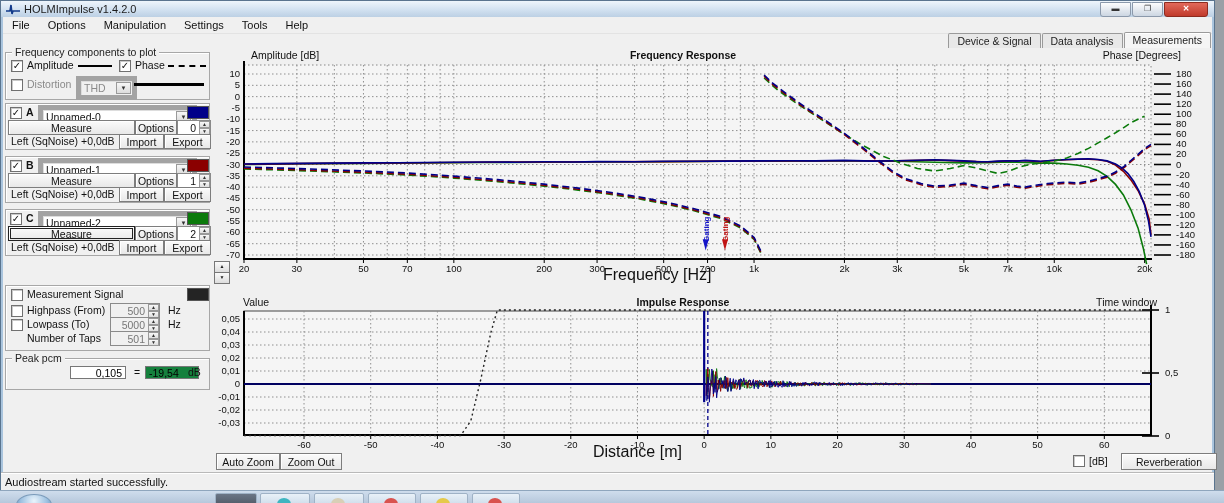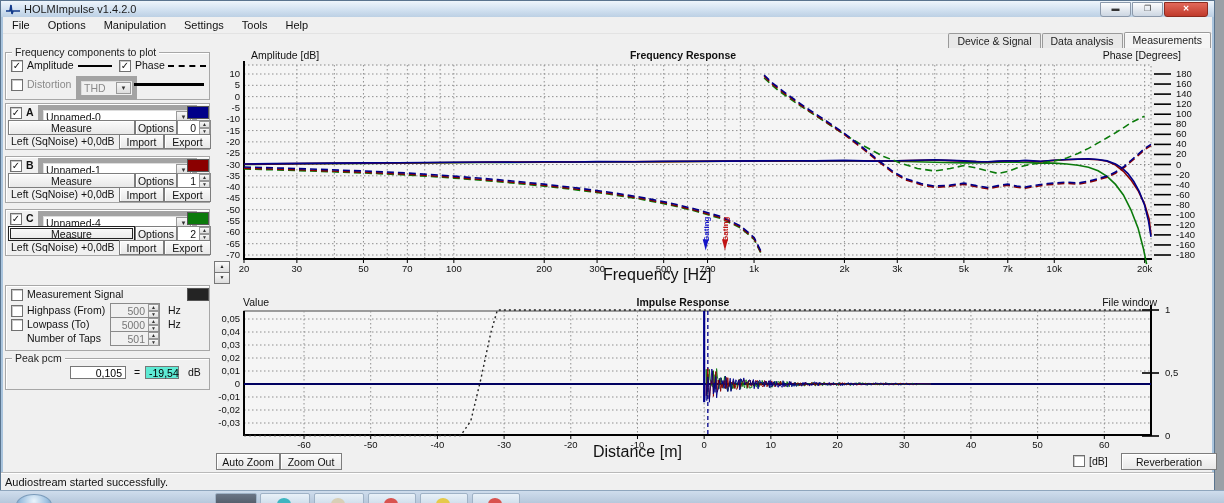--- a/index.html
+++ b/index.html
@@ -141,21 +141,21 @@
         </div>
         <span class="lbl" style="position:absolute;left:5px;top:31px;">Left (SqNoise) +0,0dB</span>
         <div class="btn" style="position:absolute;left:113px;top:30px;width:43px;height:13px;">Import</div>
         <div class="btn" style="position:absolute;left:158px;top:30px;width:45px;height:13px;">Export</div>
       </div>
 
       <div class="gbox" style="left:1px;top:161px;width:203px;height:45px;">
         <span class="cb" style="position:absolute;left:4px;top:3px;">✓</span>
         <span class="lbl" style="position:absolute;left:20px;top:2px;font-weight:bold;">C</span>
         <div class="sel" style="position:absolute;left:32px;top:1px;width:146px;height:13px;">
-          <span>Unnamed-4</span>
+          <span>Unnamed-2</span>
           <span class="arrowbox">▼</span>
         </div>
         <span class="swatch" style="left: 181px; top: 2px; width: 20px; height: 11px; background: rgb(11, 122, 11);"></span>
         <div class="btn focused" style="position:absolute;left:2px;top:16px;width:125px;height:13px;">Measure</div>
         <div class="btn" style="position:absolute;left:129px;top:16px;width:40px;height:13px;">Options</div>
         <div class="spin" style="position:absolute;left:171px;top:16px;width:32px;height:13px;">
           <span class="val">2</span>
           <span class="uds">
               <div>▲</div>
               <div>▼</div>
@@ -198,21 +198,21 @@
               <div>▲</div>
               <div>▼</div>
             </span>
         </div>
       </div>
 
       <div class="gbox" style="left:1px;top:310px;width:203px;height:30px;">
         <span class="legend">Peak pcm</span>
         <div style="position:absolute;left:64px;top:7px;width:56px;height:13px;background:#fff;border:1px solid #777;font-size:10.5px;text-align:right;padding-right:3px;box-sizing:border-box;">0,105</div>
         <span class="lbl" style="position:absolute;left:128px;top:7px;">=</span>
-        <div style="position:absolute;left:139px;top:7px;width:34px;height:13px;background:#5eead4;border:1px solid #777;font-size:10.5px;text-align:left;padding-left:3px;box-sizing:border-box;">-19,54</div>
+        <div style="position:absolute;left:139px;top:7px;width:54px;height:13px;background:#15803d;border:1px solid #777;font-size:10.5px;text-align:left;padding-left:3px;box-sizing:border-box;">-19,54</div>
         <span class="lbl" style="position:absolute;left:182px;top:7px;">dB</span>
       </div>
     </div>
 
     <div class="chart" style="left:210px;top:0;width:1010px;height:244px;">
       <span class="hdr" style="left:38px;top:1px;">Amplitude [dB]</span>
       <span class="hdr b" style="left:0;right:70px;top:1px;text-align:center;">Frequency Response</span>
       <span class="hdr" style="right:42px;top:1px;">Phase [Degrees]</span>
       <svg id="freq-svg" width="1010" height="244" style="position:absolute;left:0;top:0;">
           <rect x="31" y="17" width="907" height="194" fill="#f5f5f5" stroke="#888" stroke-width="1" stroke-dasharray="1.5 2.5"></rect>
@@ -362,21 +362,21 @@
           <polygon points="508.9590754812298,191.16250000000002 514.9590754812298,191.16250000000002 511.9590754812298,202.47500000000002" fill="#c01414"></polygon>
         </svg>
       <div class="minibtn" style="left:1px;top:213px;">▲</div>
       <div class="minibtn" style="left:1px;top:224px;">▼</div>
       <div class="axislbl" style="left:390px;top:218px;width:200px;">Frequency [Hz]</div>
     </div>
 
     <div class="chart" style="left:210px;top:247px;width:1010px;height:177px;">
       <span class="hdr" style="left:30px;top:1px;">Value</span>
       <span class="hdr b" style="left:0;right:70px;top:1px;text-align:center;">Impulse Response</span>
-      <span class="hdr" style="right:66px;top:1px;">File window</span>
+      <span class="hdr" style="right:66px;top:1px;">Time window</span>
       <svg id="imp-svg" width="1010" height="160" style="position:absolute;left:0;top:0;">
           <rect x="31" y="16" width="907" height="124" fill="#f5f5f5" stroke="#444" stroke-width="1"></rect>
           <line x1="31" y1="24" x2="938" y2="24" stroke="#8f8f8f" stroke-width="1" stroke-dasharray="1.5 2.5" fill="none"></line>
           <text x="27" y="27" font-size="9.5" fill="#111" text-anchor="end">0,05</text>
           <line x1="31" y1="37" x2="938" y2="37" stroke="#8f8f8f" stroke-width="1" stroke-dasharray="1.5 2.5" fill="none"></line>
           <text x="27" y="40" font-size="9.5" fill="#111" text-anchor="end">0,04</text>
           <line x1="31" y1="50" x2="938" y2="50" stroke="#8f8f8f" stroke-width="1" stroke-dasharray="1.5 2.5" fill="none"></line>
           <text x="27" y="53" font-size="9.5" fill="#111" text-anchor="end">0,03</text>
           <line x1="31" y1="63" x2="938" y2="63" stroke="#8f8f8f" stroke-width="1" stroke-dasharray="1.5 2.5" fill="none"></line>
           <text x="27" y="66" font-size="9.5" fill="#111" text-anchor="end">0,02</text>

